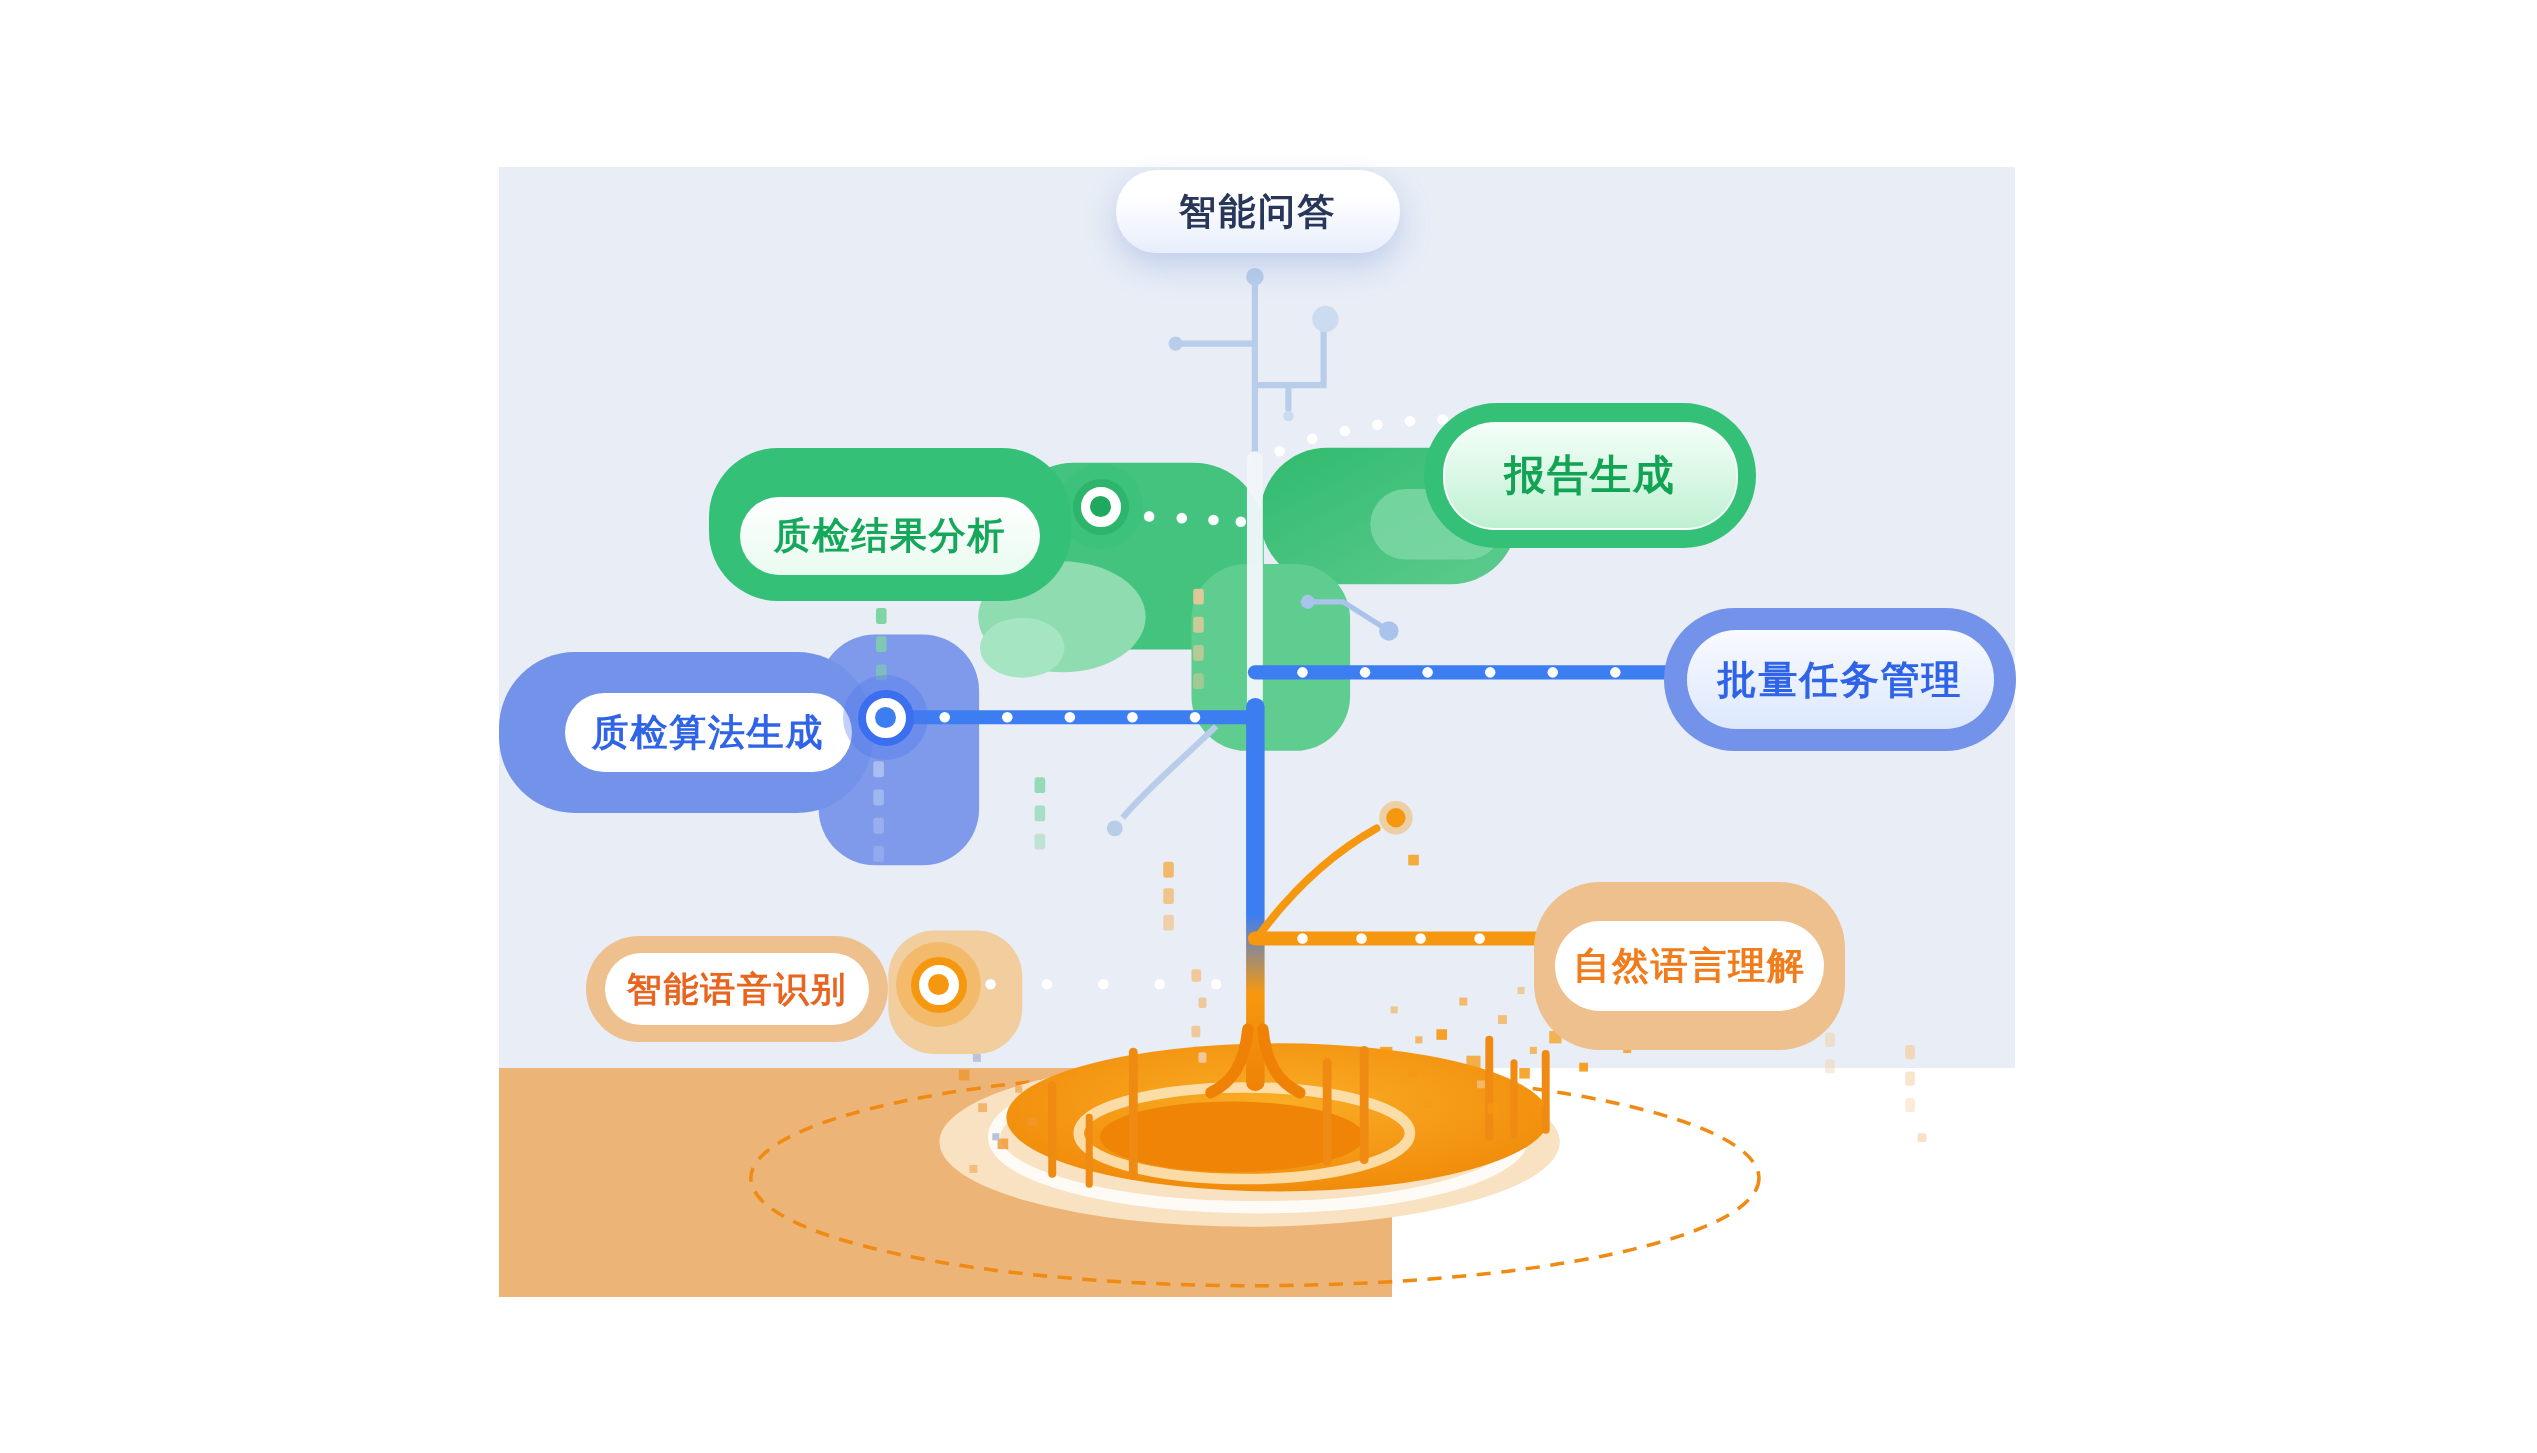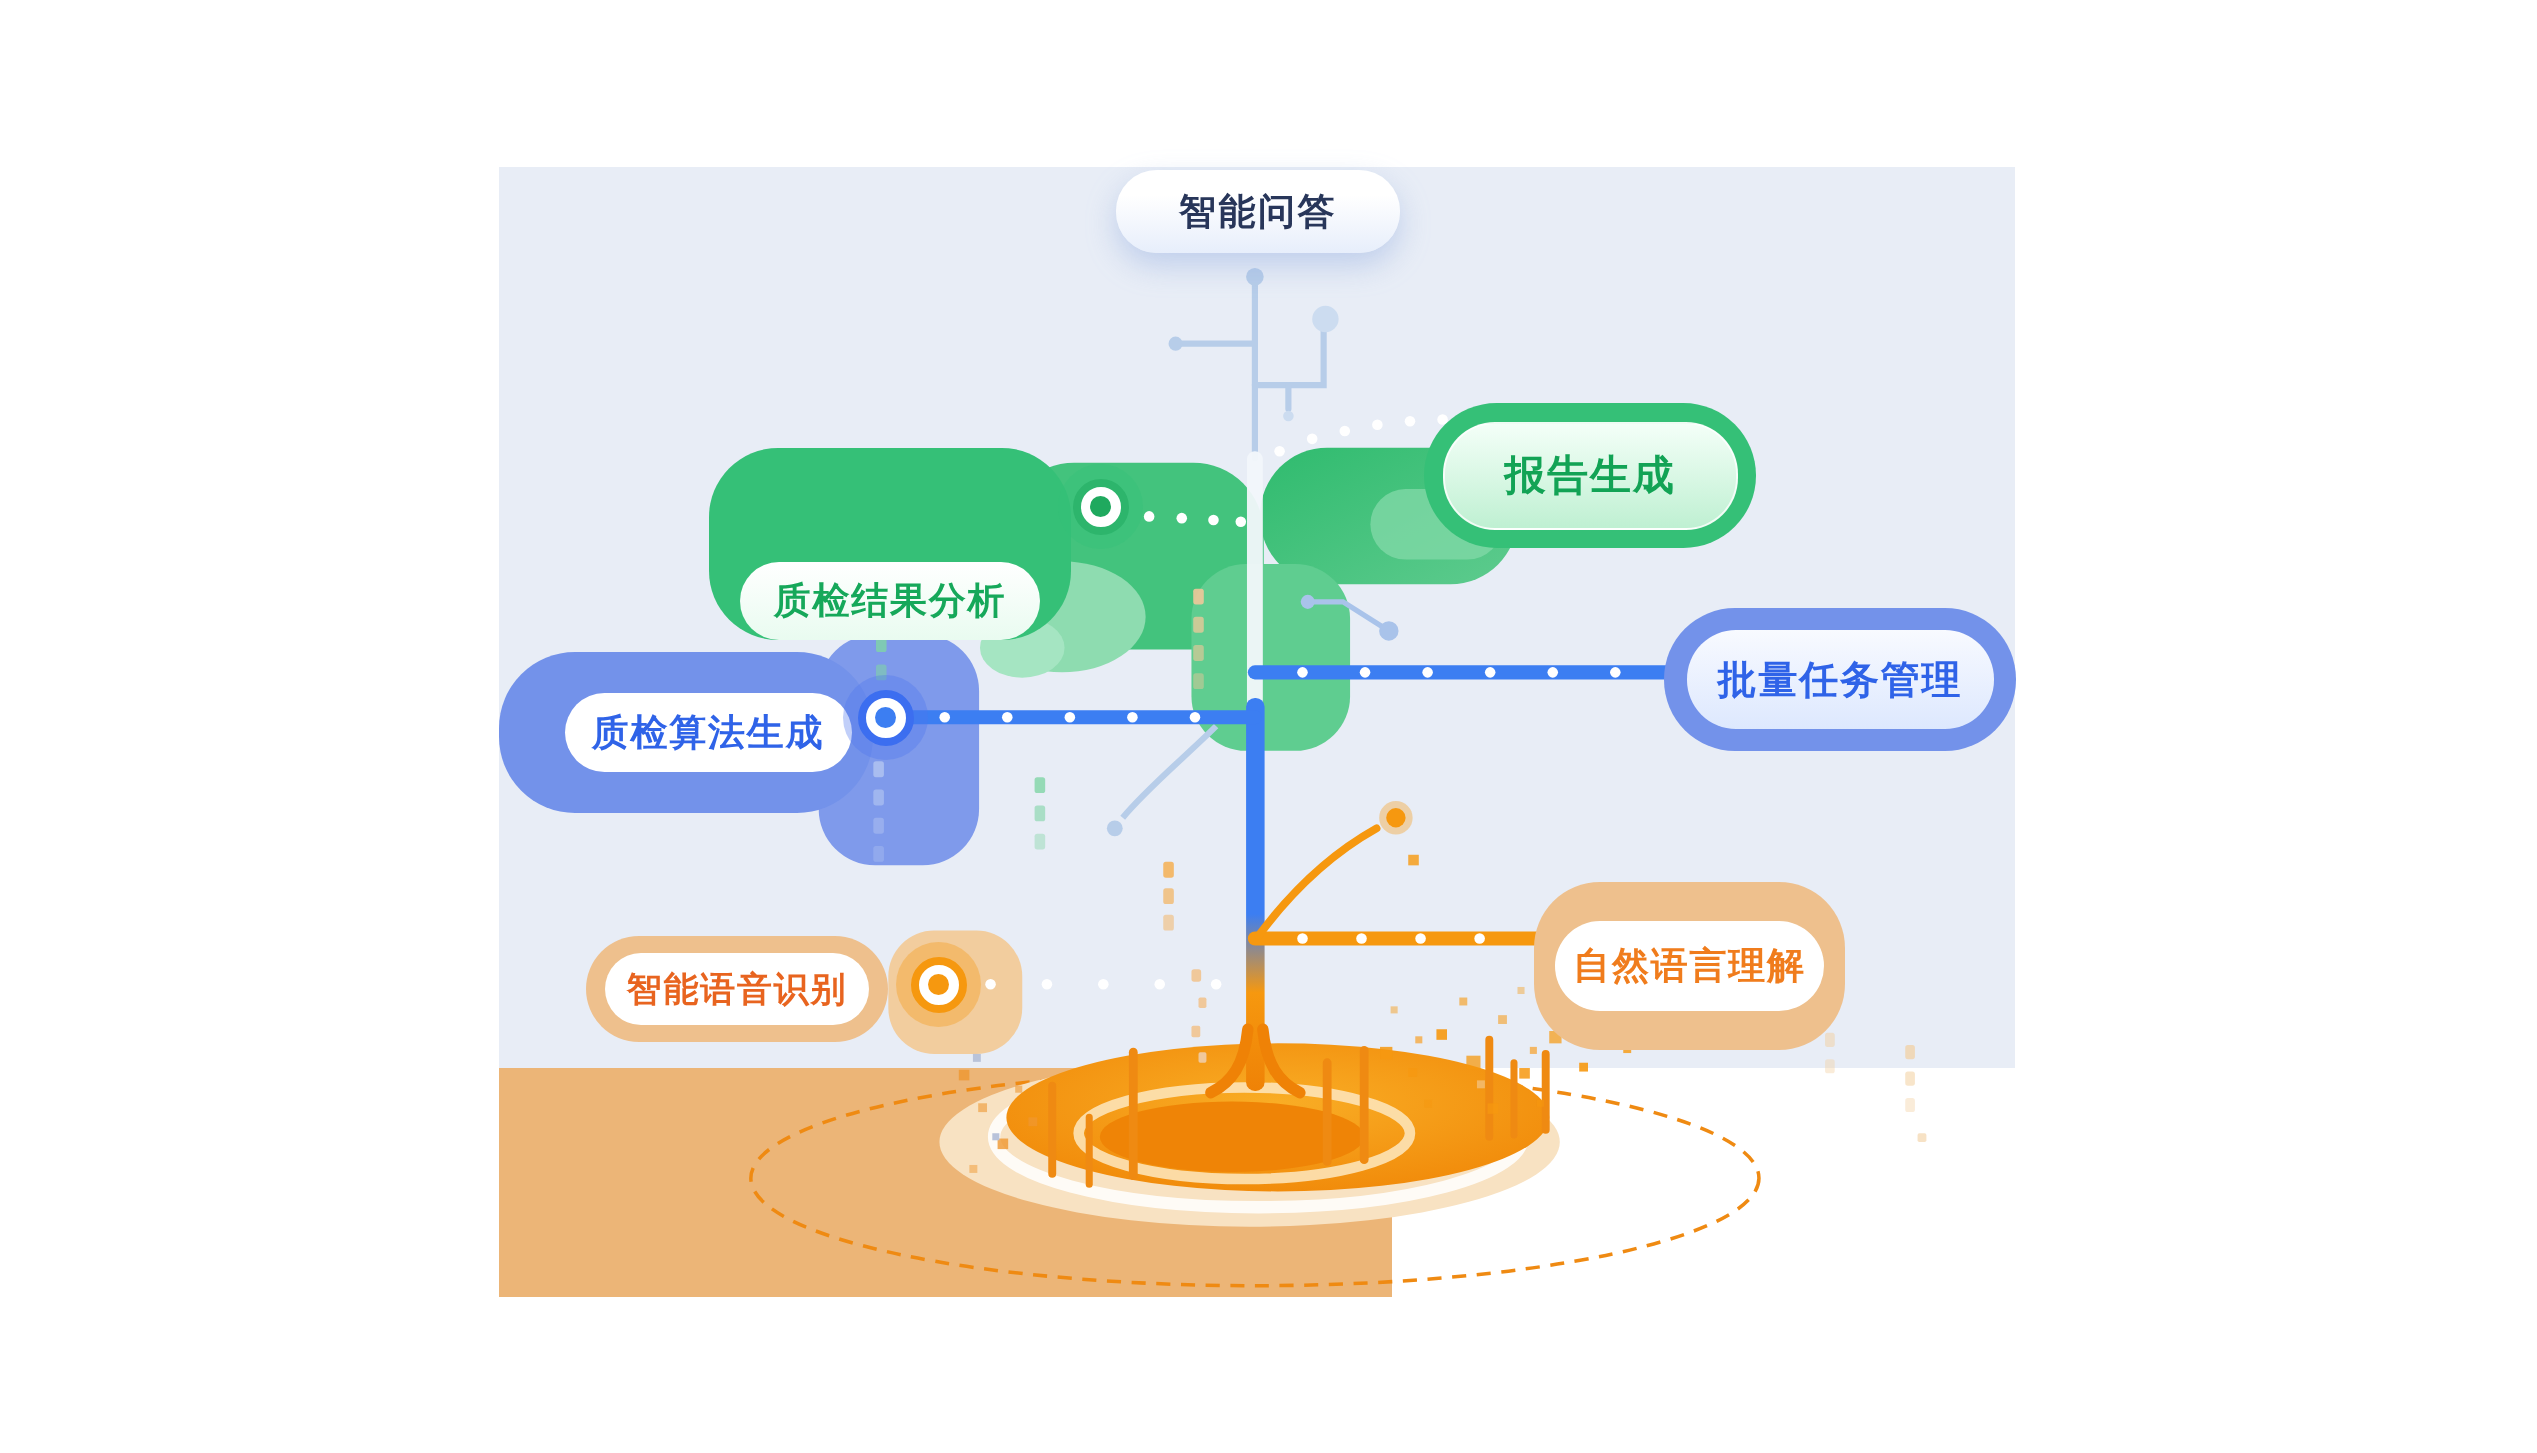--- a/index.html
+++ b/index.html
@@ -26,21 +26,21 @@
     box-shadow:0 12.3px 30px rgba(130,160,220,.40);
     display:flex;align-items:center;justify-content:center;
     font-size:37px;font-weight:600;color:#28365a;letter-spacing:2.6px;
   }
 
   #node-report{left:1424px;top:375px;width:332px;height:145px;border-radius:73px;margin-top:28px;}
   #node-report .pill-inner{width:291px;height:104px;border-radius:52px;
     background:linear-gradient(180deg,#f4fff8,#bff0d2);border:2.6px solid rgba(255,255,255,.75);
     font-size:41px;color:#12a355;}
 
-  #node-ira{left:709px;top:448px;width:362px;height:192px;border-radius:69px;align-items:flex-end;}
+  #node-ira{left:709px;top:448px;width:362px;height:153px;border-radius:69px;align-items:center;}
   #node-ira .pill-inner{margin-top:23px;width:300px;height:78px;border-radius:39px;
     background:linear-gradient(180deg,#ffffff,#e9fbf0);font-size:37px;color:#16a85a;}
 
   #node-btm{left:1664px;top:608px;width:352px;height:143px;border-radius:71px;}
   #node-btm .pill-inner{width:307px;height:99px;border-radius:49px;
     background:linear-gradient(180deg,#f8faff,#dde8fe);font-size:39px;color:#2f63e8;}
 
   #node-iag{left:499px;top:652px;width:330px;height:161px;border-radius:76px;padding-left:44px;}
   #node-iag .pill-inner{width:287px;height:79px;border-radius:40px;
     background:#ffffff;font-size:37px;color:#2f63e8;}

